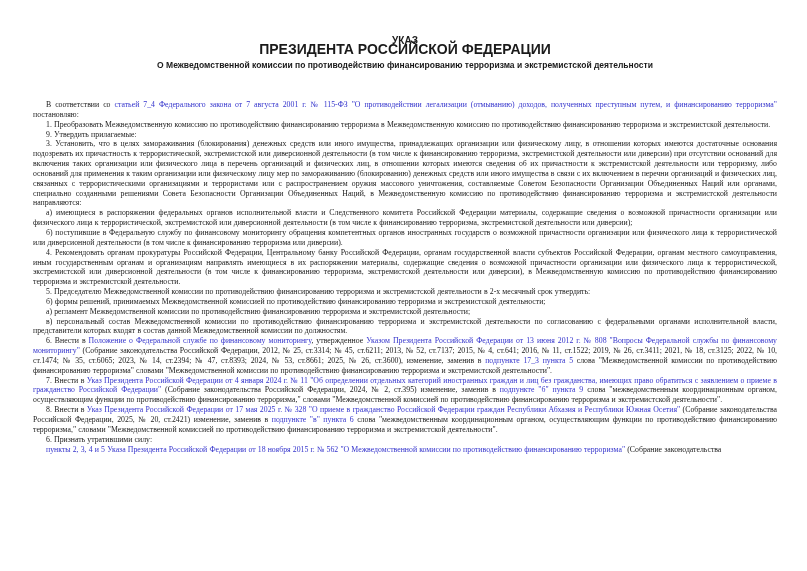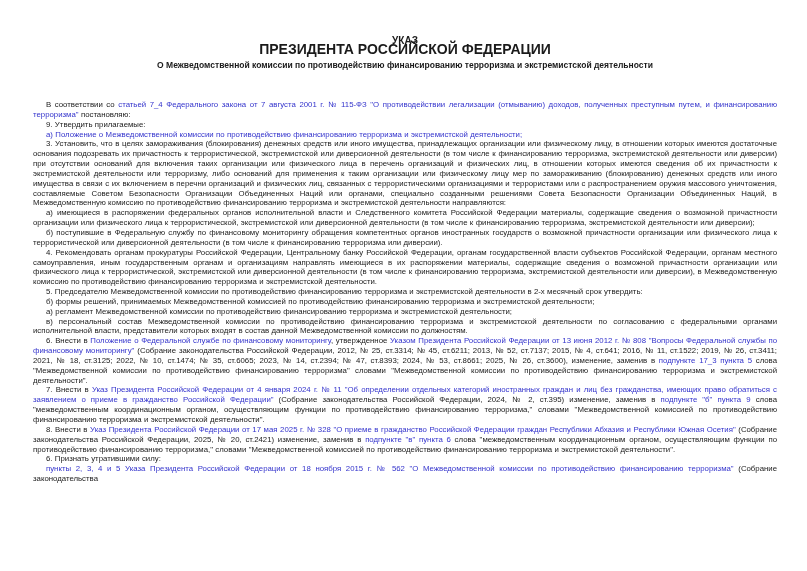--- a/index.html
+++ b/index.html
@@ -10,21 +10,21 @@
     background: var(--page-bg);
     color: var(--text-color);
     font-family: "Liberation Sans", sans-serif;
     overflow: hidden;
   }
   .doc { padding: 36px 30px 0 33px; }
   .header { text-align: center; font-weight: bold; }
   .doc-type { font-size: 10px; line-height: 9px; }
   .authority { font-size: 14px; line-height: 9px; }
   .doc-title { font-size: 8.5px; line-height: 9px; margin-top: 7px; }
-  .body-text { margin-top: 30px; }
+  .body-text { margin-top: 30px; font-family: Liberation Serif, serif; }
   p.para {
     margin: 0; padding: 0;
     font-size: 7.8px;
     line-height: 9.85px;
     text-align: justify;
     text-indent: 13px;
     word-spacing: 0.2px;
   }
   .link { color: var(--link-color); cursor: pointer; }
 </style>
@@ -32,22 +32,22 @@
 <body>
 
 <div class="doc">
   <div class="header">
     <div class="doc-type">УКАЗ</div>
     <div class="authority">ПРЕЗИДЕНТА РОССИЙСКОЙ ФЕДЕРАЦИИ</div>
     <div class="doc-title">О Межведомственной комиссии по противодействию финансированию терроризма и экстремистской деятельности</div>
   </div>
   <div class="body-text">
       <p class="para"><span>В соответствии со </span><span class="link">статьей 7_4 Федерального закона от 7 августа 2001 г. № 115-ФЗ "О противодействии легализации (отмыванию) доходов, полученных преступным путем, и финансированию терроризма"</span><span> постановляю:</span></p>
+      <p class="para"><span>1. Преобразовать Межведомственную комиссию по противодействию финансированию терроризма в Межведомственную комиссию по противодействию финансированию терроризма и экстремистской деятельности.</span></p>
       <p class="para"><span>9. Утвердить прилагаемые:</span></p>
-      <p class="para"><span class="link">а) Положение о Межведомственной комиссии по противодействию финансированию терроризма и экстремистской деятельности;</span></p>
       <p class="para"><span>3. Установить, что в целях замораживания (блокирования) денежных средств или иного имущества, принадлежащих организации или физическому лицу, в отношении которых имеются достаточные основания подозревать их причастность к террористической, экстремистской или диверсионной деятельности (в том числе к финансированию терроризма, экстремистской деятельности или диверсии) при отсутствии оснований для включения таких организации или физического лица в перечень организаций и физических лиц, в отношении которых имеются сведения об их причастности к экстремистской деятельности или терроризму, либо оснований для применения к таким организации или физическому лицу мер по замораживанию (блокированию) денежных средств или иного имущества в связи с их включением в перечни организаций и физических лиц, связанных с террористическими организациями и террористами или с распространением оружия массового уничтожения, составляемые Советом Безопасности Организации Объединенных Наций или органами, специально созданными решениями Совета Безопасности Организации Объединенных Наций, в Межведомственную комиссию по противодействию финансированию терроризма и экстремистской деятельности направляются:</span></p>
       <p class="para"><span>а) имеющиеся в распоряжении федеральных органов исполнительной власти и Следственного комитета Российской Федерации материалы, содержащие сведения о возможной причастности организации или физического лица к террористической, экстремистской или диверсионной деятельности (в том числе к финансированию терроризма, экстремистской деятельности или диверсии);</span></p>
       <p class="para"><span>б) поступившие в Федеральную службу по финансовому мониторингу обращения компетентных органов иностранных государств о возможной причастности организации или физического лица к террористической или диверсионной деятельности (в том числе к финансированию терроризма или диверсии).</span></p>
       <p class="para"><span>4. Рекомендовать органам прокуратуры Российской Федерации, Центральному банку Российской Федерации, органам государственной власти субъектов Российской Федерации, органам местного самоуправления, иным государственным органам и организациям направлять имеющиеся в их распоряжении материалы, содержащие сведения о возможной причастности организации или физического лица к террористической, экстремистской или диверсионной деятельности (в том числе к финансированию терроризма, экстремистской деятельности или диверсии), в Межведомственную комиссию по противодействию финансированию терроризма и экстремистской деятельности.</span></p>
       <p class="para"><span>5. Председателю Межведомственной комиссии по противодействию финансированию терроризма и экстремистской деятельности в 2-х месячный срок утвердить:</span></p>
       <p class="para"><span>б) формы решений, принимаемых Межведомственной комиссией по противодействию финансированию терроризма и экстремистской деятельности;</span></p>
       <p class="para"><span>а) регламент Межведомственной комиссии по противодействию финансированию терроризма и экстремистской деятельности;</span></p>
       <p class="para"><span>в) персональный состав Межведомственной комиссии по противодействию финансированию терроризма и экстремистской деятельности по согласованию с федеральными органами исполнительной власти, представители которых входят в состав данной Межведомственной комиссии по должностям.</span></p>
       <p class="para"><span>6. Внести в </span><span class="link">Положение о Федеральной службе по финансовому мониторингу</span><span>, утвержденное </span><span class="link">Указом Президента Российской Федерации от 13 июня 2012 г. № 808 "Вопросы Федеральной службы по финансовому мониторингу"</span><span> (Собрание законодательства Российской Федерации, 2012, № 25, ст.3314; № 45, ст.6211; 2013, № 52, ст.7137; 2015, № 4, ст.641; 2016, № 11, ст.1522; 2019, № 26, ст.3411; 2021, № 18, ст.3125; 2022, № 10, ст.1474; № 35, ст.6065; 2023, № 14, ст.2394; № 47, ст.8393; 2024, № 53, ст.8661; 2025, № 26, ст.3600), изменение, заменив в </span><span class="link">подпункте 17_3 пункта 5</span><span> слова "Межведомственной комиссии по противодействию финансированию терроризма" словами "Межведомственной комиссии по противодействию финансированию терроризма и экстремистской деятельности".</span></p>
       <p class="para"><span>7. Внести в </span><span class="link">Указ Президента Российской Федерации от 4 января 2024 г. № 11 "Об определении отдельных категорий иностранных граждан и лиц без гражданства, имеющих право обратиться с заявлением о приеме в гражданство Российской Федерации"</span><span> (Собрание законодательства Российской Федерации, 2024, № 2, ст.395) изменение, заменив в </span><span class="link">подпункте "б" пункта 9</span><span> слова "межведомственным координационным органом, осуществляющим функции по противодействию финансированию терроризма," словами "Межведомственной комиссией по противодействию финансированию терроризма и экстремистской деятельности".</span></p>

